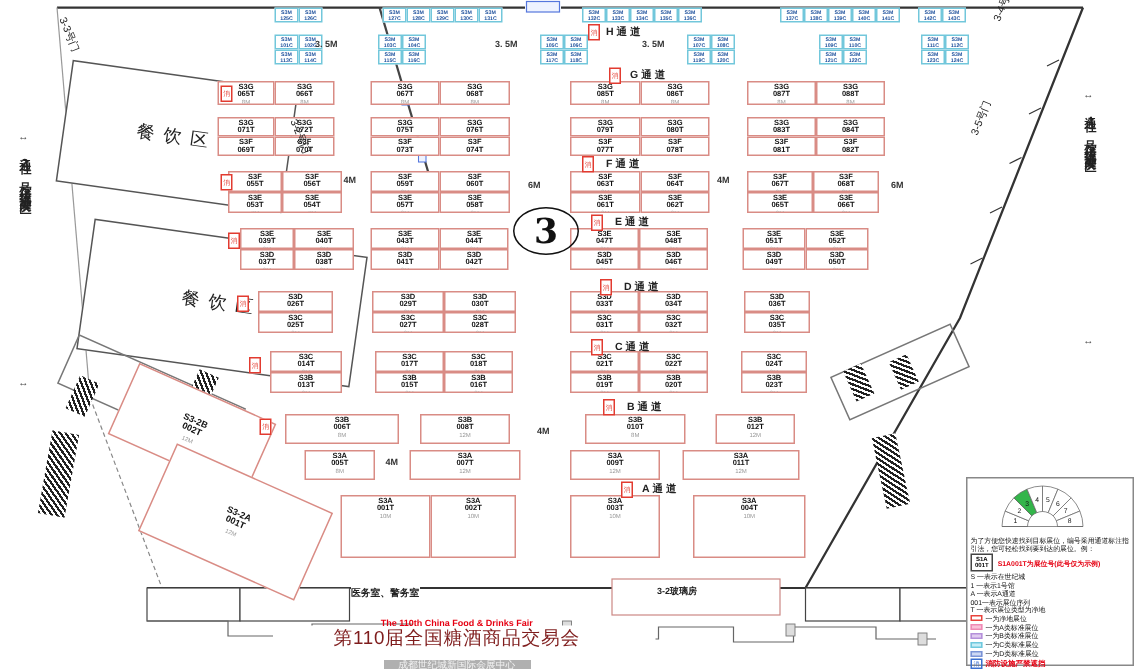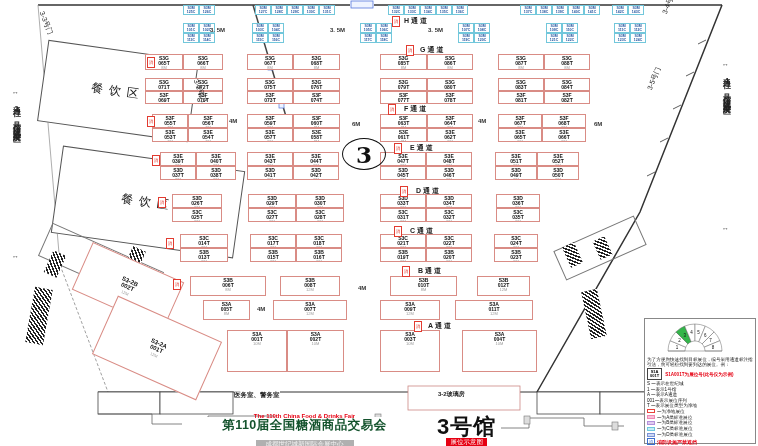--- a/index.html
+++ b/index.html
@@ -45,21 +45,21 @@
   .swrow{display:flex;align-items:center;height:5.8px;}
   .sw{width:8px;height:4px;border:1px solid;margin-right:2px;box-sizing:border-box;}
   .swlab{font-size:4.6px;color:#111;}
   .firerow{display:flex;align-items:center;margin-top:1px;}
   .fireicon{border:0.5px solid #3b6fd0;color:#3b6fd0;font-size:4px;line-height:5px;padding:0 1px;margin-right:2px;}
   .firetext{font-size:5px;font-weight:bold;color:#e60012;}
   
   #titlebar{position:absolute;left:182px;top:417px;height:29px;display:flex;align-items:center;z-index:6;background:#fff;}
   #tb-left{width:245px;text-align:center;}
   .tb-en{font-size:6px;font-weight:bold;color:#e60012;line-height:6.5px;}
-  .tb-cn{font-size:12.5px;font-weight:bold;color:#14532d;line-height:13px;letter-spacing:0.5px;}
+  .tb-cn{font-size:12.5px;font-weight:normal;color:#7f1d1d;line-height:13px;letter-spacing:0.5px;}
   .tb-venue{display:inline-block;background:#b0b0b0;color:#f2f2f2;font-size:6.5px;line-height:8px;
             padding:0 10px;margin-top:1px;}
   #tb-right{display:flex;margin-left:10px;align-items:center;}
   .tb-hallcol{display:flex;flex-direction:column;align-items:center;margin-right:5px;}
   .tb-hall{font-size:22px;font-weight:900;color:#111;line-height:20px;letter-spacing:1px;}
   .tb-maplabel{background:#e60012;color:#fff;font-size:6.5px;line-height:8px;padding:0 4px;margin-top:1px;}
   .tb-catcol{display:flex;flex-direction:column;}
   .tb-cat{font-size:12px;font-weight:900;color:#e60012;letter-spacing:2px;line-height:12px;}
   .tb-halen{font-size:10.5px;font-weight:900;color:#111;line-height:10px;letter-spacing:1px;}
   .tb-alc{font-size:8.5px;font-weight:900;color:#111;line-height:9px;letter-spacing:0.5px;}
@@ -197,24 +197,20 @@
     </div>
   </div>
 
   <div id="titlebar">
     <div id="tb-left">
       <div class="tb-en">The 110th China Food &amp; Drinks Fair</div>
       <div class="tb-cn">第110届全国糖酒商品交易会</div>
       <div class="tb-venue">成都世纪城新国际会展中心</div>
     </div>
     <div id="tb-right">
-      <div class="tb-hallcol">
-        <div class="tb-hall">3号馆</div>
-        <div class="tb-maplabel">展位示意图</div>
-      </div>
     </div>
   </div>
 
 <div class="booth" style="left: 145px; top: 54px; width: 38px; height: 16px;">
       <span class="bid">S3G<br>065T</span>
       <span class="bdim">8M</span>
     </div>
     <div class="booth" style="left: 183px; top: 54px; width: 40px; height: 16px;">
       <span class="bid">S3G<br>066T</span>
       <span class="bdim">8M</span>

